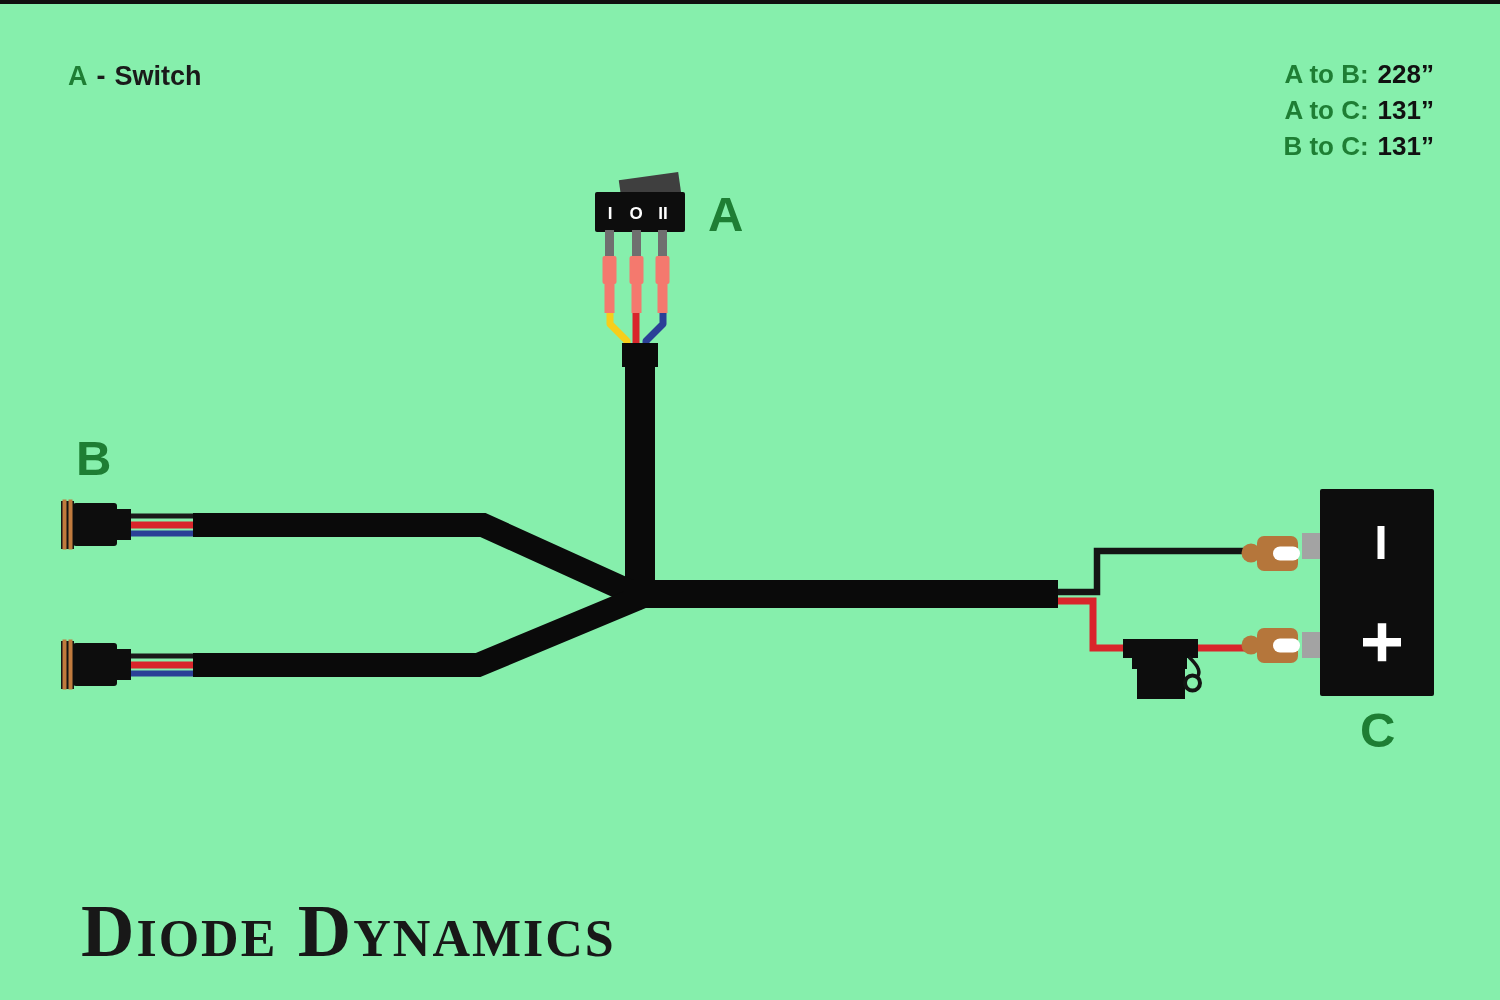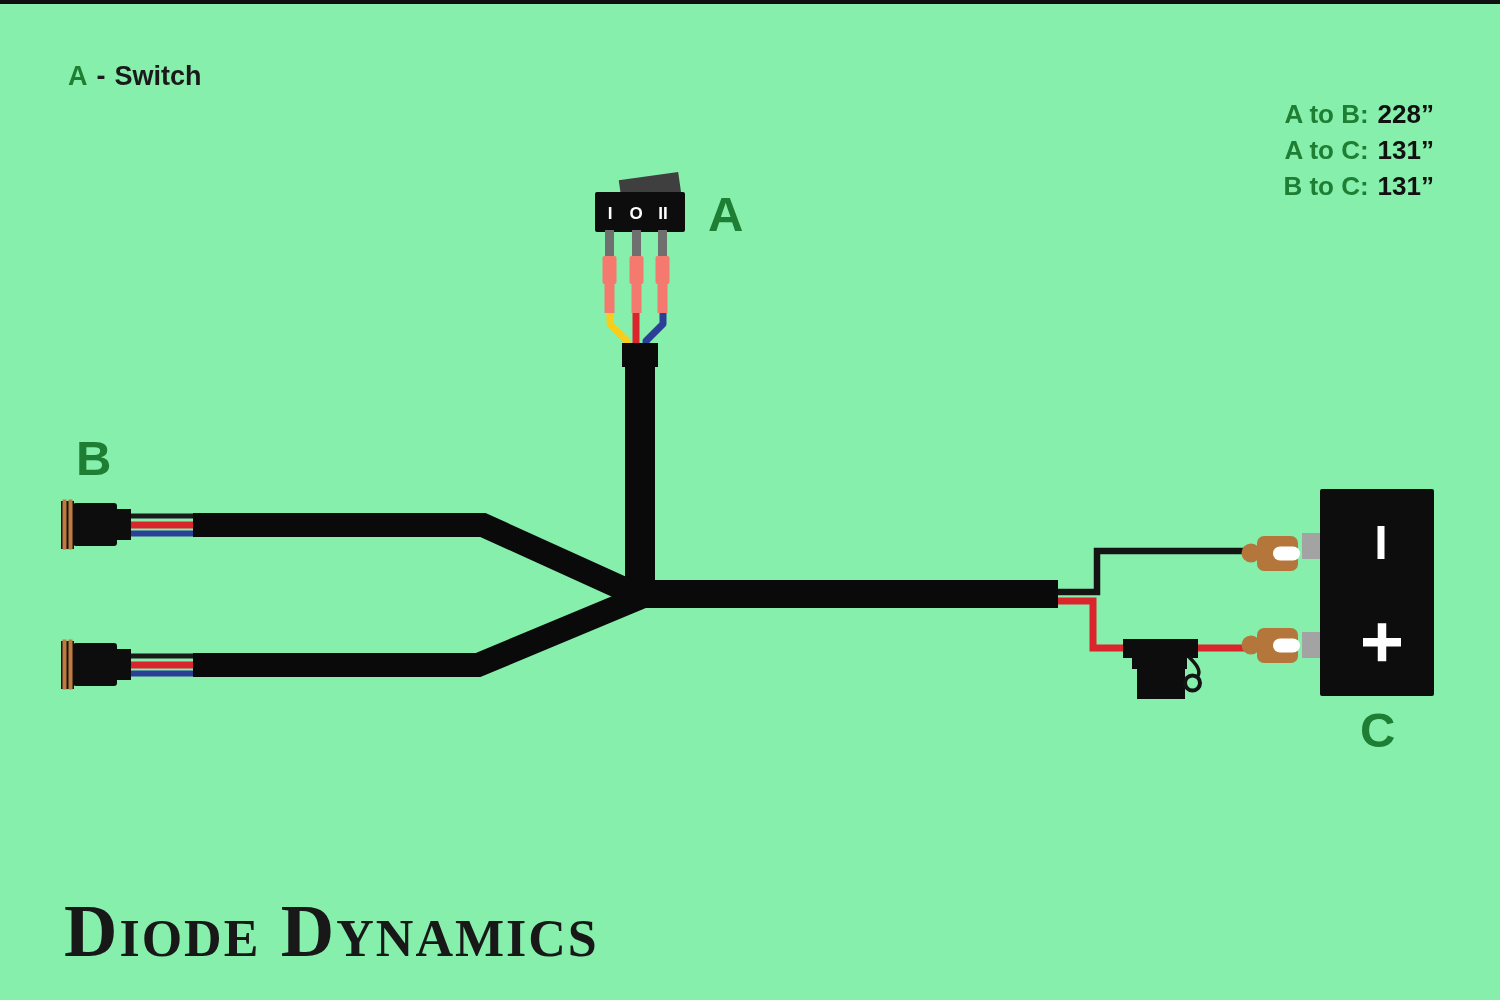--- a/index.html
+++ b/index.html
@@ -5,32 +5,32 @@
   html,body{margin:0;padding:0;background:#fff;}
   .page{position:relative;width:1500px;height:1000px;background:#86efac;overflow:hidden;
         font-family:"Liberation Sans",sans-serif;color:#1a1a1a;}
   .top-rule{position:absolute;left:0;top:0;width:100%;height:4px;background:#101010;}
   .accent{color:#1E7E34;}
 
   .legend{position:absolute;left:68px;top:58px;font-size:27px;font-weight:700;line-height:36px;}
   .legend .sep{margin:0 9px;}
 
   .measurements{position:absolute;right:66px;top:56px;text-align:right;
-                font-size:26px;font-weight:700;line-height:36px;margin-top:40px;}
+                font-size:26px;font-weight:700;line-height:36px;}
   .measurements .val{margin-left:9px;color:#111;}
 
   .diagram-label{position:absolute;font-size:49px;font-weight:700;color:#1E7E34;line-height:1;}
   .label-a{left:708px;top:190px;}
   .label-b{left:76px;top:434px;}
   .label-c{left:1360px;top:706px;}
 
   .svg-layer{position:absolute;left:0;top:0;}
   .svg-layer text{font-family:"Liberation Sans",sans-serif;font-weight:700;fill:#ffffff;}
 
-  .logo{position:absolute;left:64px;top:894px;font-family:"Liberation Serif","DejaVu Serif",serif;
+  .logo{position:absolute;left:81px;top:894px;font-family:"Liberation Serif","DejaVu Serif",serif;
         font-variant:small-caps;font-weight:700;font-size:74px;letter-spacing:2px;color:#181818;
         line-height:1;}
   .title{position:absolute;right:66px;top:850px;text-align:right;font-size:45px;font-weight:700;
          line-height:54px;color:#111;}
 </style>
 </head>
 <body>
 
 <div class="page">
   <div class="top-rule"></div>

